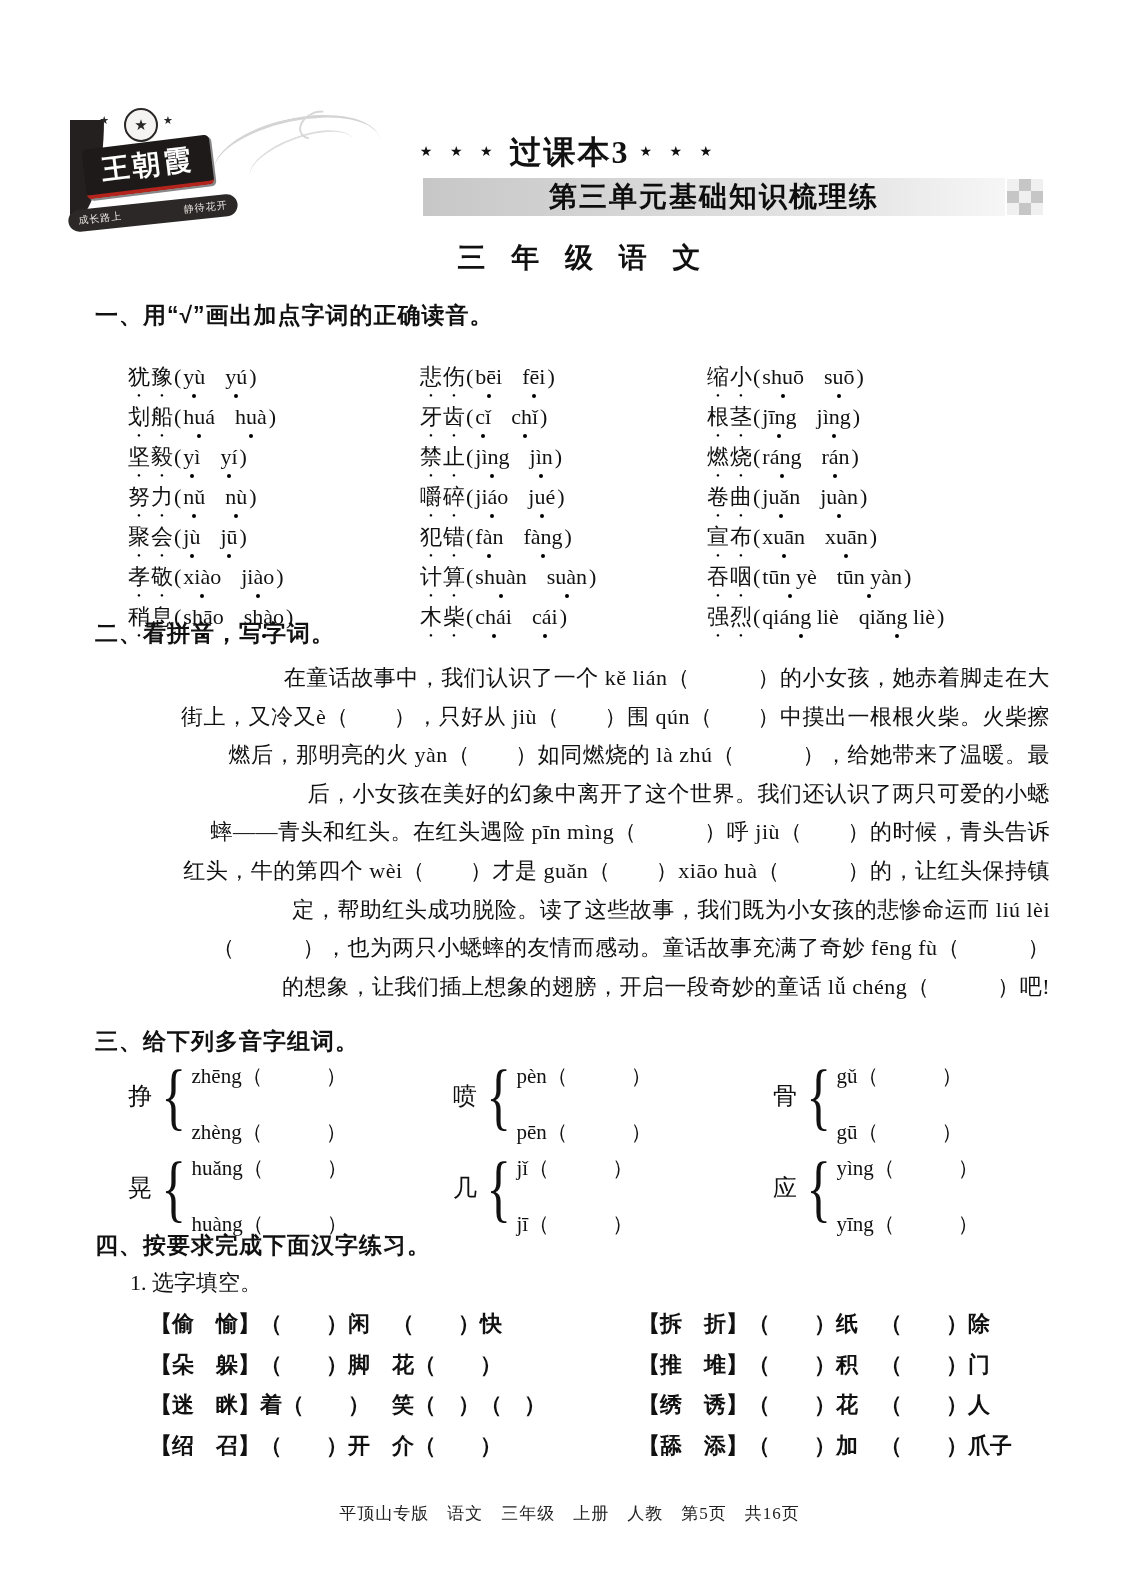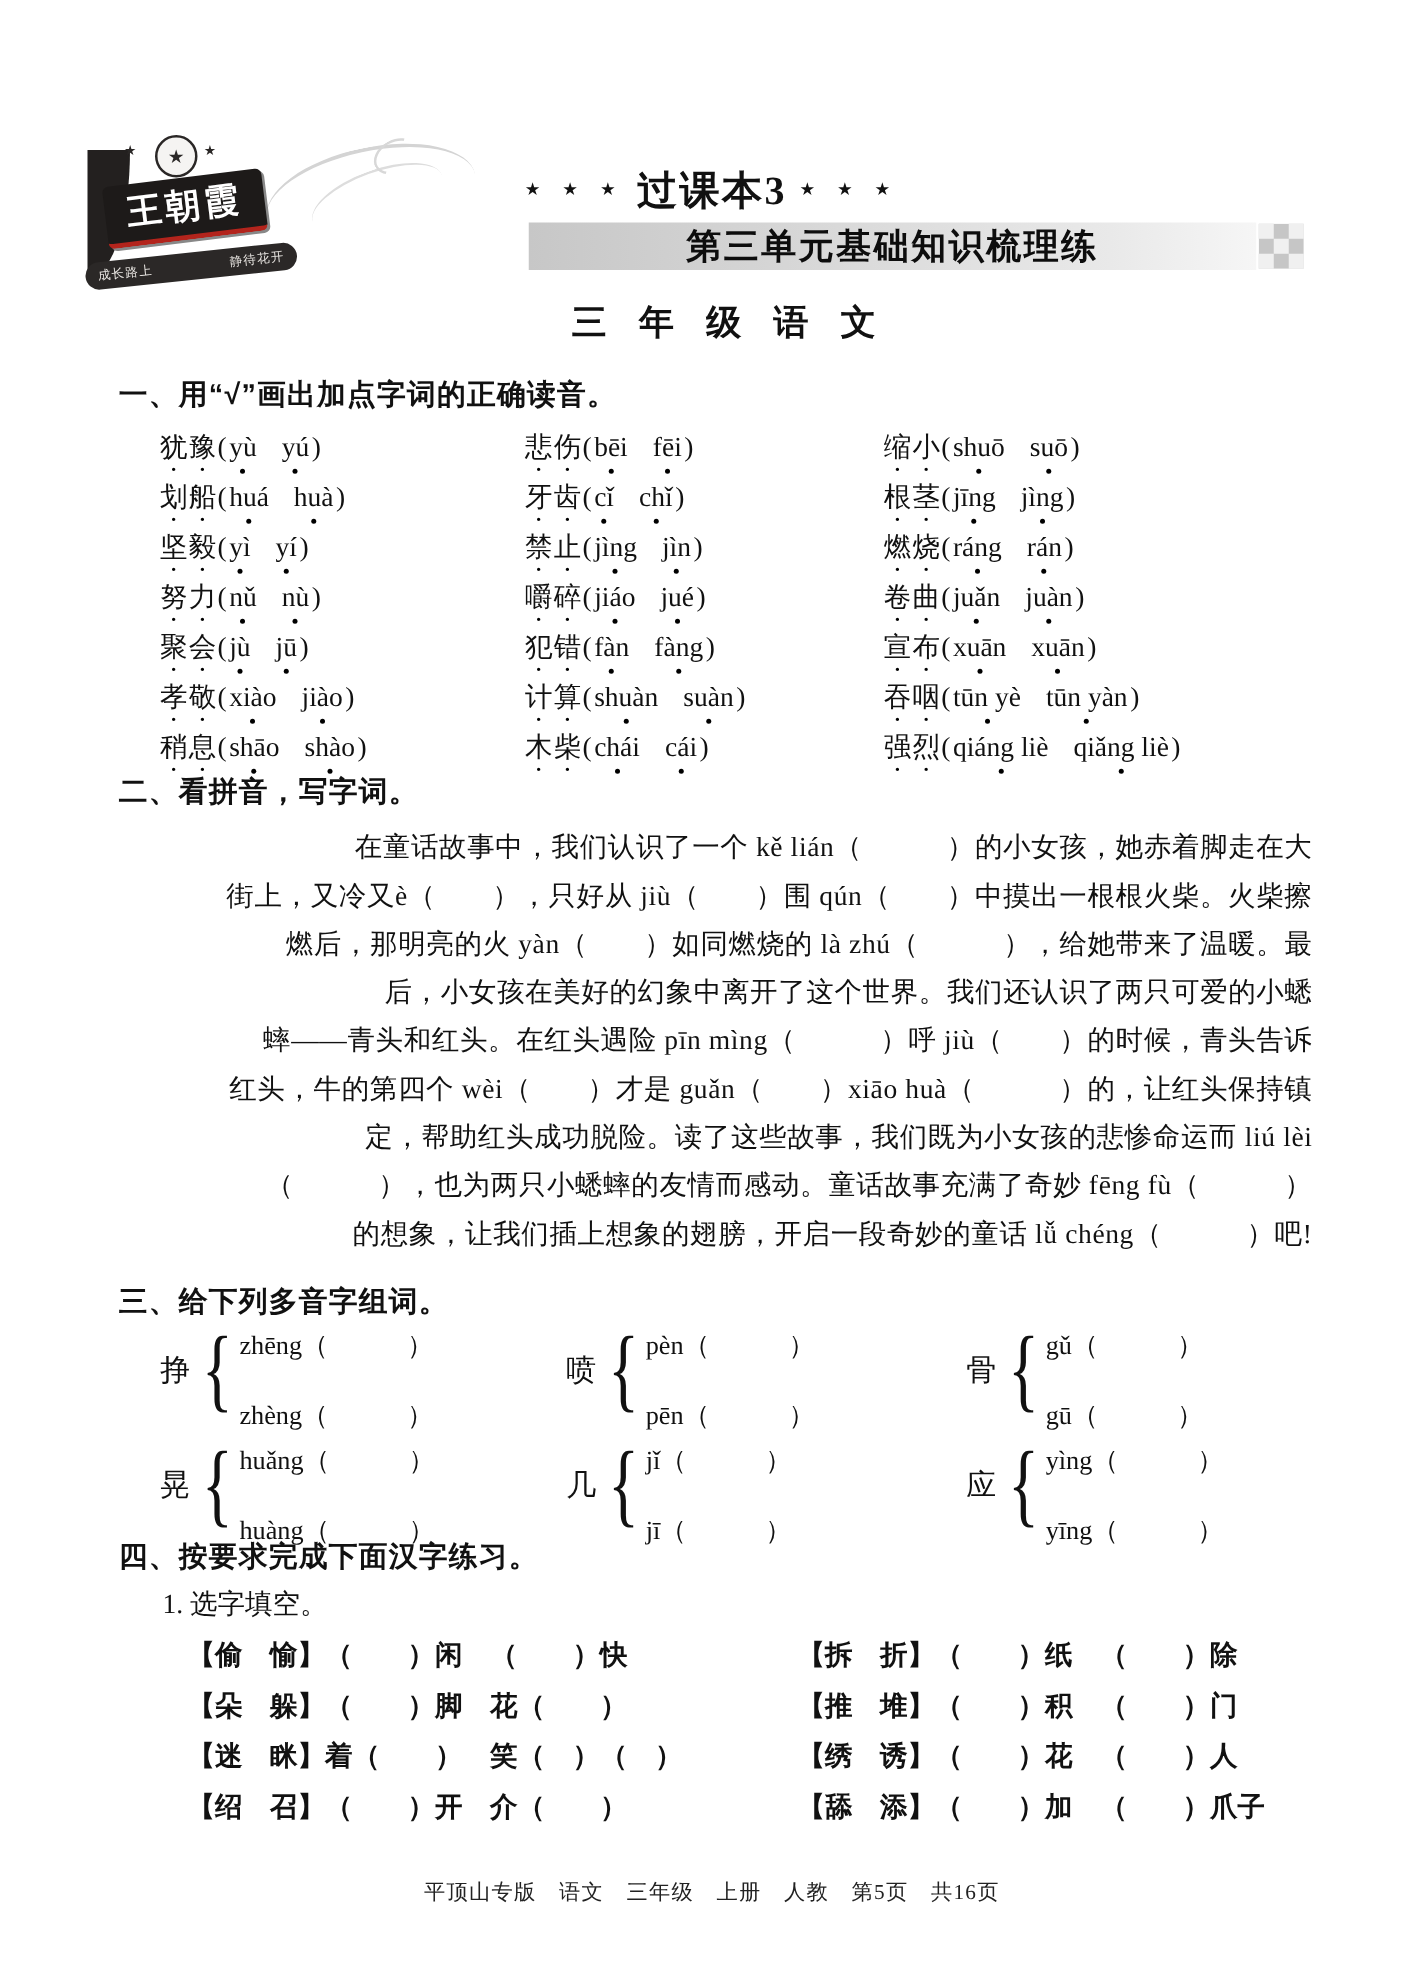--- a/index.html
+++ b/index.html
@@ -58,21 +58,21 @@
     font-family:"Liberation Sans", sans-serif; font-weight:bold;
     font-size:28px; letter-spacing:9px;padding-left:28px; }
 
   
   .sec-heading { position:absolute; left:95px;
     font-family:"Liberation Sans", sans-serif; font-weight:bold;
     font-size:23px; letter-spacing:1px; white-space:nowrap; }
   .h1 { top:300px; } .h2 { top:618px; } .h3 { top:1026px; } .h4 { top:1230px; }
 
   
-  .s1-grid { position:absolute; left:128px; top:341px; width:930px;
+  .s1-grid { position:absolute; left:128px; top:360px; width:930px;
     display:grid; grid-template-columns:292px 287px 351px; }
   .s1-cell { height:40px; line-height:34px; font-size:22px; white-space:nowrap; }
   .word {
     text-emphasis:filled dot #000; -webkit-text-emphasis:filled dot #000;
     text-emphasis-position:under right; -webkit-text-emphasis-position:under right;
     letter-spacing:1px;
   }
   .pinyin::before { content:"("; }
   .pinyin::after  { content:")"; }
   .opt { position:relative; display:inline-block; margin:0 2px; }

